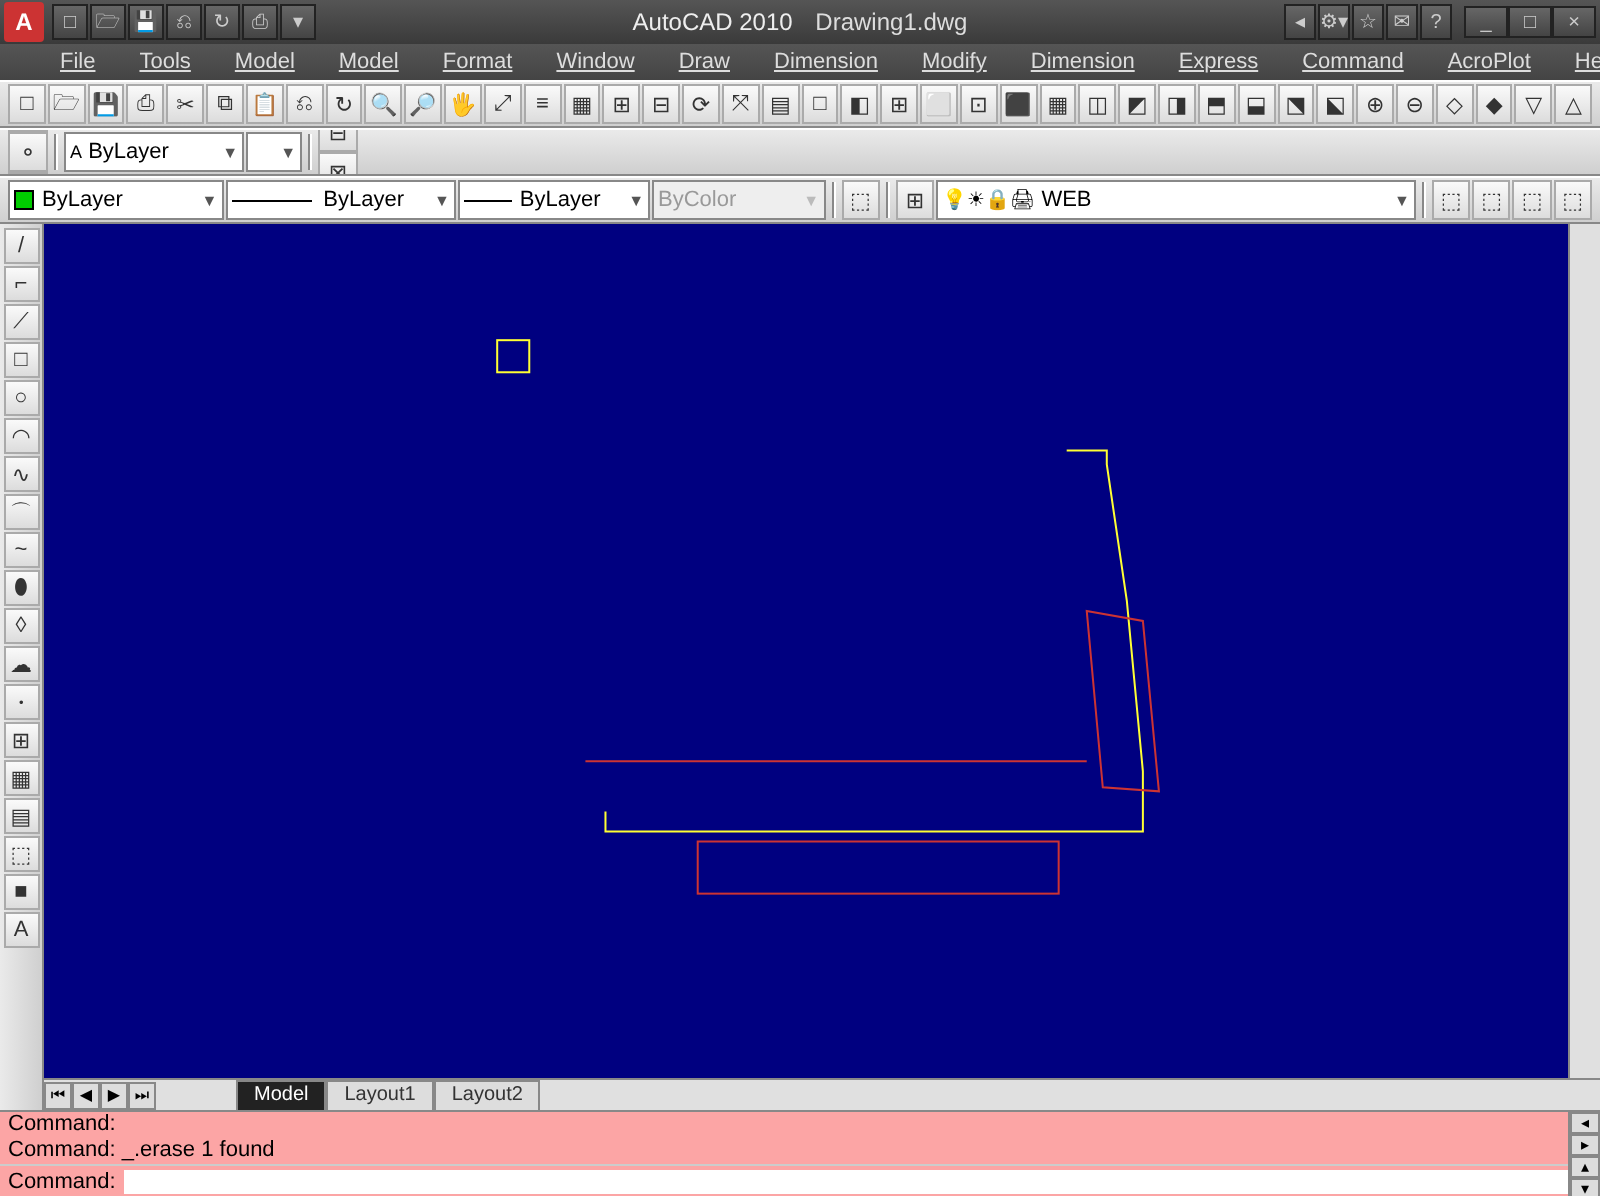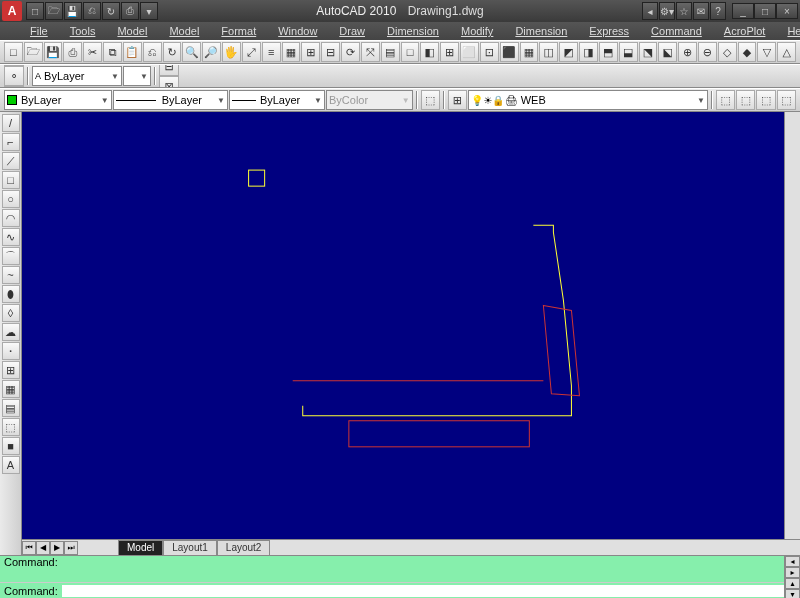--- a/index.html
+++ b/index.html
@@ -44,21 +44,21 @@
   .canvas svg { width:100%; height:100%; position:absolute; }
   
   .scroll-v { width:16px; background:#e0e0e0; border-left:1px solid #888; }
   .bottom-scroll { height:16px; display:flex; background:#e0e0e0; border-top:1px solid #888; align-items:center; }
   .tabs { display:flex; height:16px; align-items:stretch; margin-left:40px; }
   .tab { padding: 0 8px; border:1px solid #888; background:#ddd; font-size:10px; display:flex; align-items:center; color:#333; }
   .tab.active { background:#222; color:#fff; }
   .nav-btn { width:14px; height:14px; border:1px solid #888; background:#ddd; display:flex;align-items:center;justify-content:center;font-size:8px; }
   
   
-  .cmd-area { background:#86efac; border-top:1px solid #888; font-family:"Consolas",monospace; font-size:11px; position:relative; }
+  .cmd-area { background:#fca5a5; border-top:1px solid #888; font-family:"Consolas",monospace; font-size:11px; position:relative; }
   .cmd-history { height:26px; padding:0 4px; line-height:13px; overflow:hidden; }
   .cmd-line { height:16px; border-top:1px solid #ccc; padding:0 4px; display:flex; align-items:center; }
   .cmd-scroll { position:absolute; right:0; top:0; width:16px; height:100%; background:#e0e0e0; border-left:1px solid #888; display:flex; flex-direction:column; }
   .cmd-scroll div { height:12px; border:1px solid #888; background:#ddd; font-size:8px; text-align:center; }
 </style>
 </head>
 <body>
 
 <div class="titlebar">
   <div class="app-logo">A</div>
@@ -262,20 +262,21 @@
           <div class="tab">Layout2</div>
         </div>
       <div style="flex:1"></div>
     </div>
   </div>
 </div>
 
 <div class="cmd-area">
   <div class="cmd-history">
     <div>Command:</div>
+    <div>Command: _.erase 1 found</div>
   </div>
   <div class="cmd-line">
     <span>Command:</span>
     <input style="flex: 1 1 0%; border: none; outline: none; font-family: inherit; font-size: inherit; margin-left: 4px;">
   </div>
   <div class="cmd-scroll">
     <div>◂</div>
     <div>▸</div>
     <div>▴</div>
     <div>▾</div>

